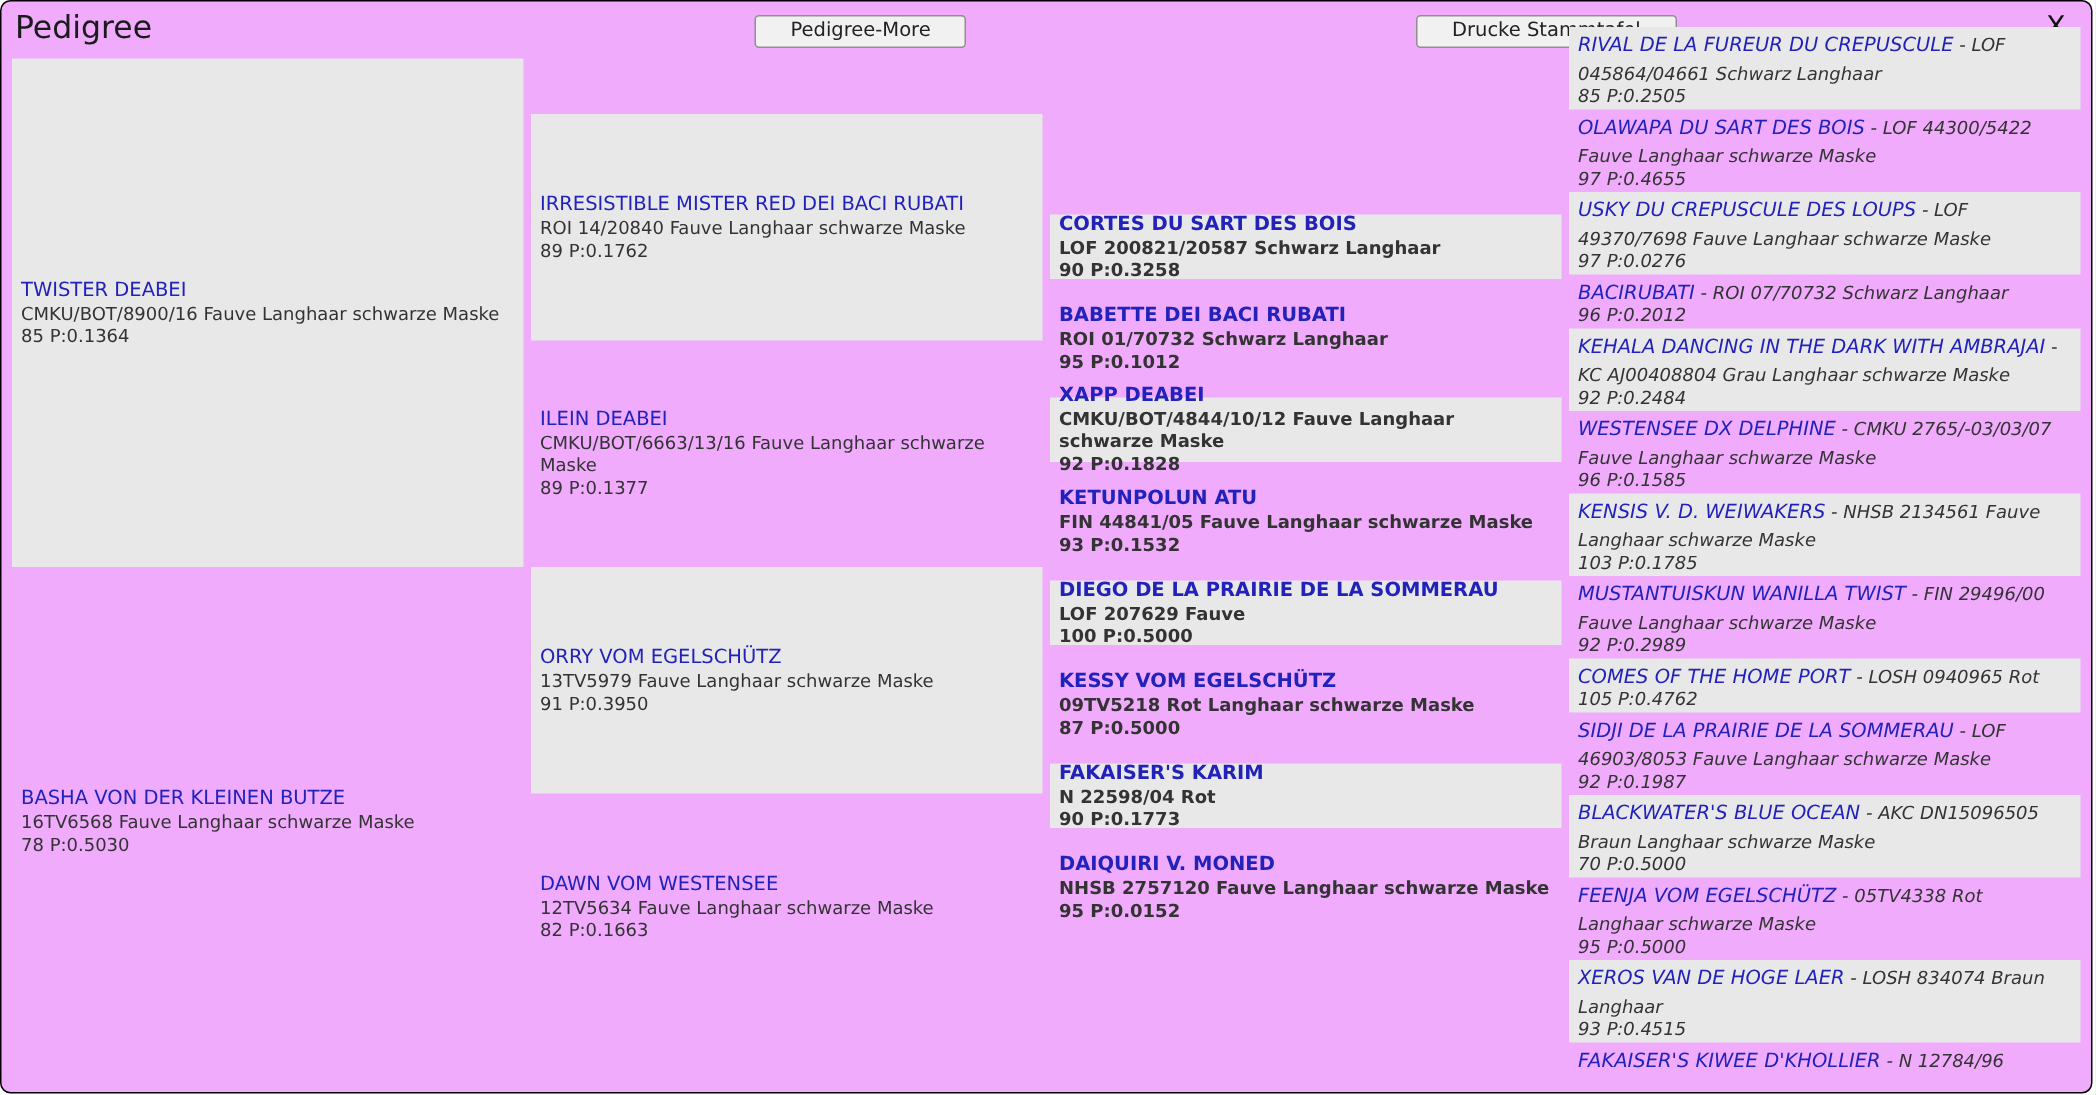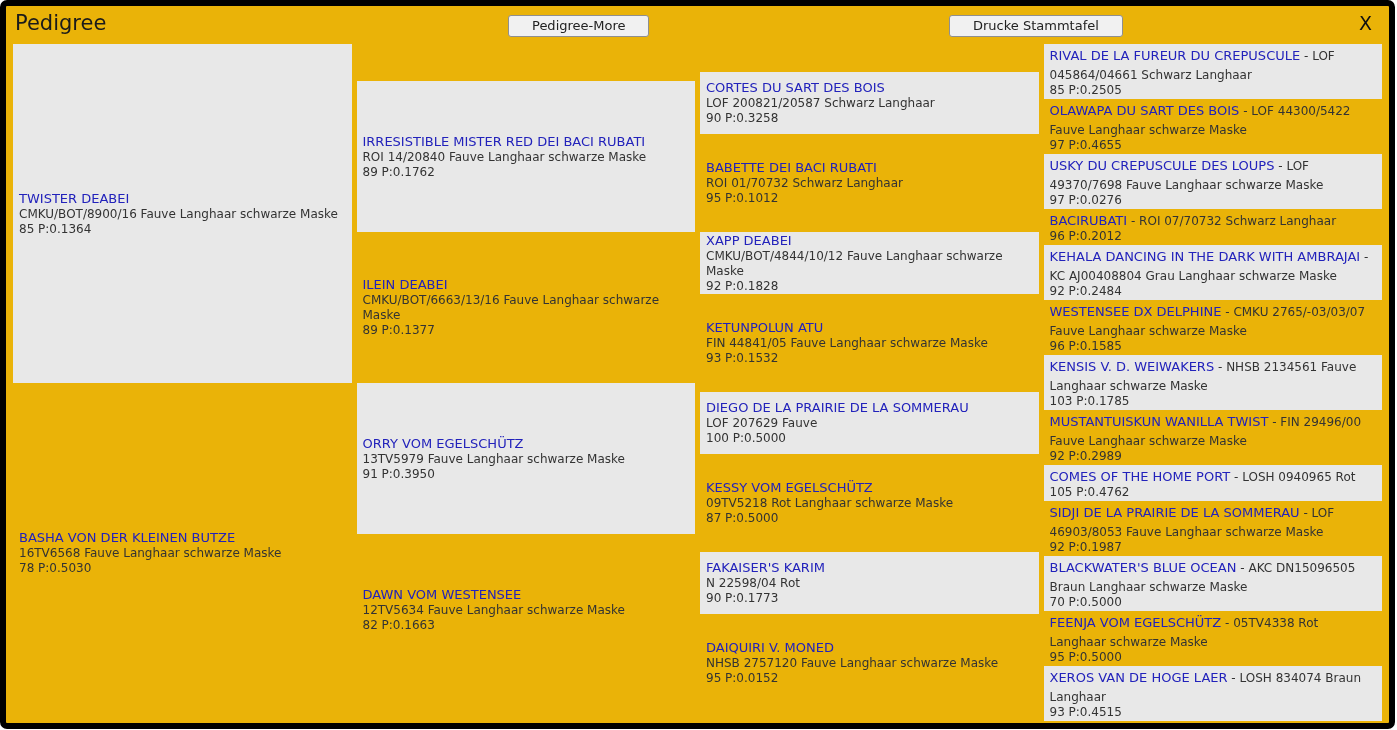--- a/index.html
+++ b/index.html
@@ -1,20 +1,20 @@
 <!DOCTYPE html>
 <html style="--link: #2222bb; --shaded: #e8e8e8;"><head>
 <meta charset="utf-8">
 <style>
   * { box-sizing: border-box; margin: 0; padding: 0; }
   html, body { width: 1397px; height: 730px; background: #fff; }
   body { font-family: "DejaVu Sans", "Liberation Sans", sans-serif; color: #333; }
   .page {
     position: relative; width: 1395px; height: 729px;
-    border: 6px solid #000000; border-radius: 7px; overflow: hidden; background: #eab308;
+    border: 1px solid #000000; border-radius: 7px; overflow: hidden; background: #f0abfc;
   }
   .header { position: relative; height: 38px; }
   .title {
     position: absolute; left: 9px; top: 5px;
     font-size: 21px; color: #1b1b1b;
   }
   .btn {
     position: absolute; top: 9px; height: 22px;
     font-family: "DejaVu Sans", "Liberation Sans", sans-serif;
     font-size: 13px; color: #222; line-height: 18px;
@@ -26,37 +26,37 @@
   .close {
     position: absolute; right: 17px; top: 6px;
     font-size: 19px; color: #111; cursor: pointer; line-height: 22px;
   }
   .pedigree {
     position: absolute; top: 38px; left: 0; right: 0; height: 678px;
     display: flex; gap: 5px; padding: 0 7px;
   }
   .gen { flex: 1 1 0; display: flex; flex-direction: column; min-width: 0; }
   .gen-1, .gen-2, .gen-3 { justify-content: center; }
-  .gen-4 { justify-content: space-between; }
+  .gen-4 { justify-content: flex-end; font-style: italic; }
   .cell { background: transparent; }
   .cell.shaded { background: var(--shaded, #e8e8e8); }
   .name {
     color: var(--link, #2222bb); text-decoration: none; cursor: pointer;
     font-size: 13px; line-height: 16px;
   }
   a.block { display: block; }
   .info { font-size: 12px; line-height: 15px; color: #333; }
   .gen-1 .cell, .gen-2 .cell {
     display: flex; flex-direction: column; justify-content: center; padding: 0 6px;
   }
   .gen-1 .cell { height: 348px; }
   .gen-2 .cell { height: 151px; }
   .gen-3 .cell {
-    height: 62px; padding: 0 6px;
-    display: flex; flex-direction: column; justify-content: center;
+    height: 43px; padding: 0 6px;
+    display: flex; flex-direction: column; justify-content: center; font-weight: bold;
   }
   .gen-3 .cell:not(:last-child) { margin-bottom: 18px; }
   .gen-4 .cell { padding: 1px 6px 2px; }
   .gen-4 .name, .gen-4 .info { line-height: 14px; }
 </style>
 </head>
 <body>
 
 <div class="page">
   <div class="header">

